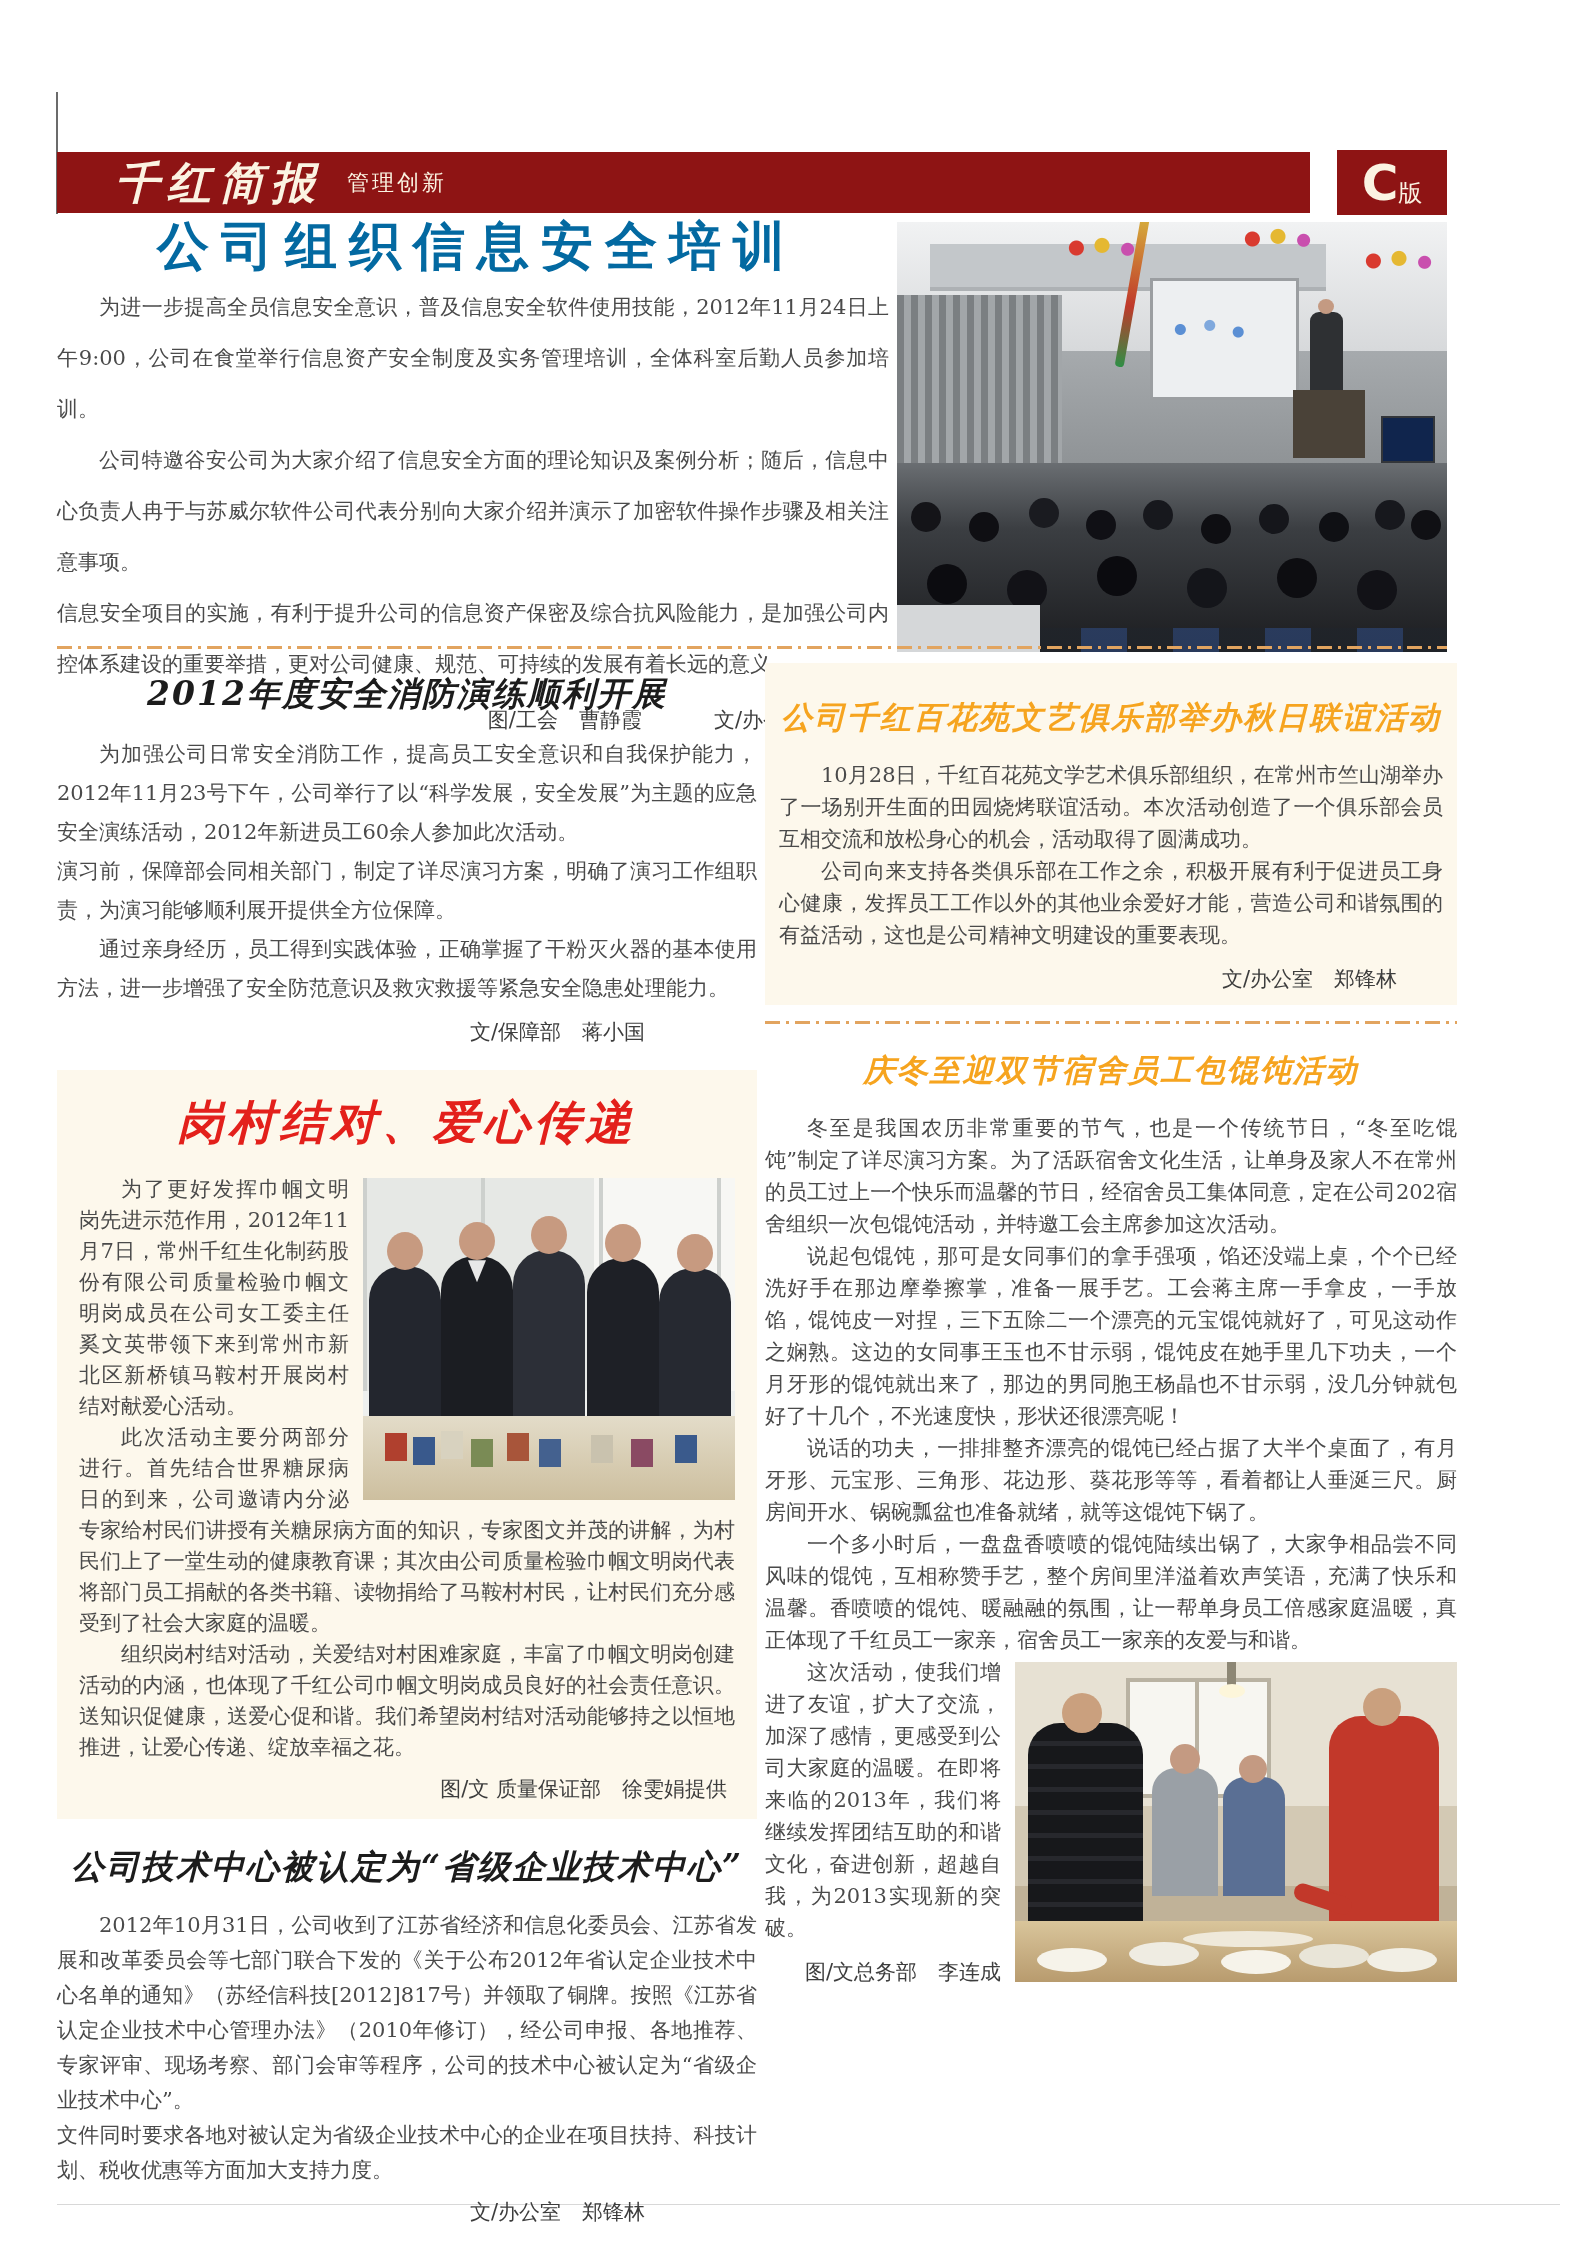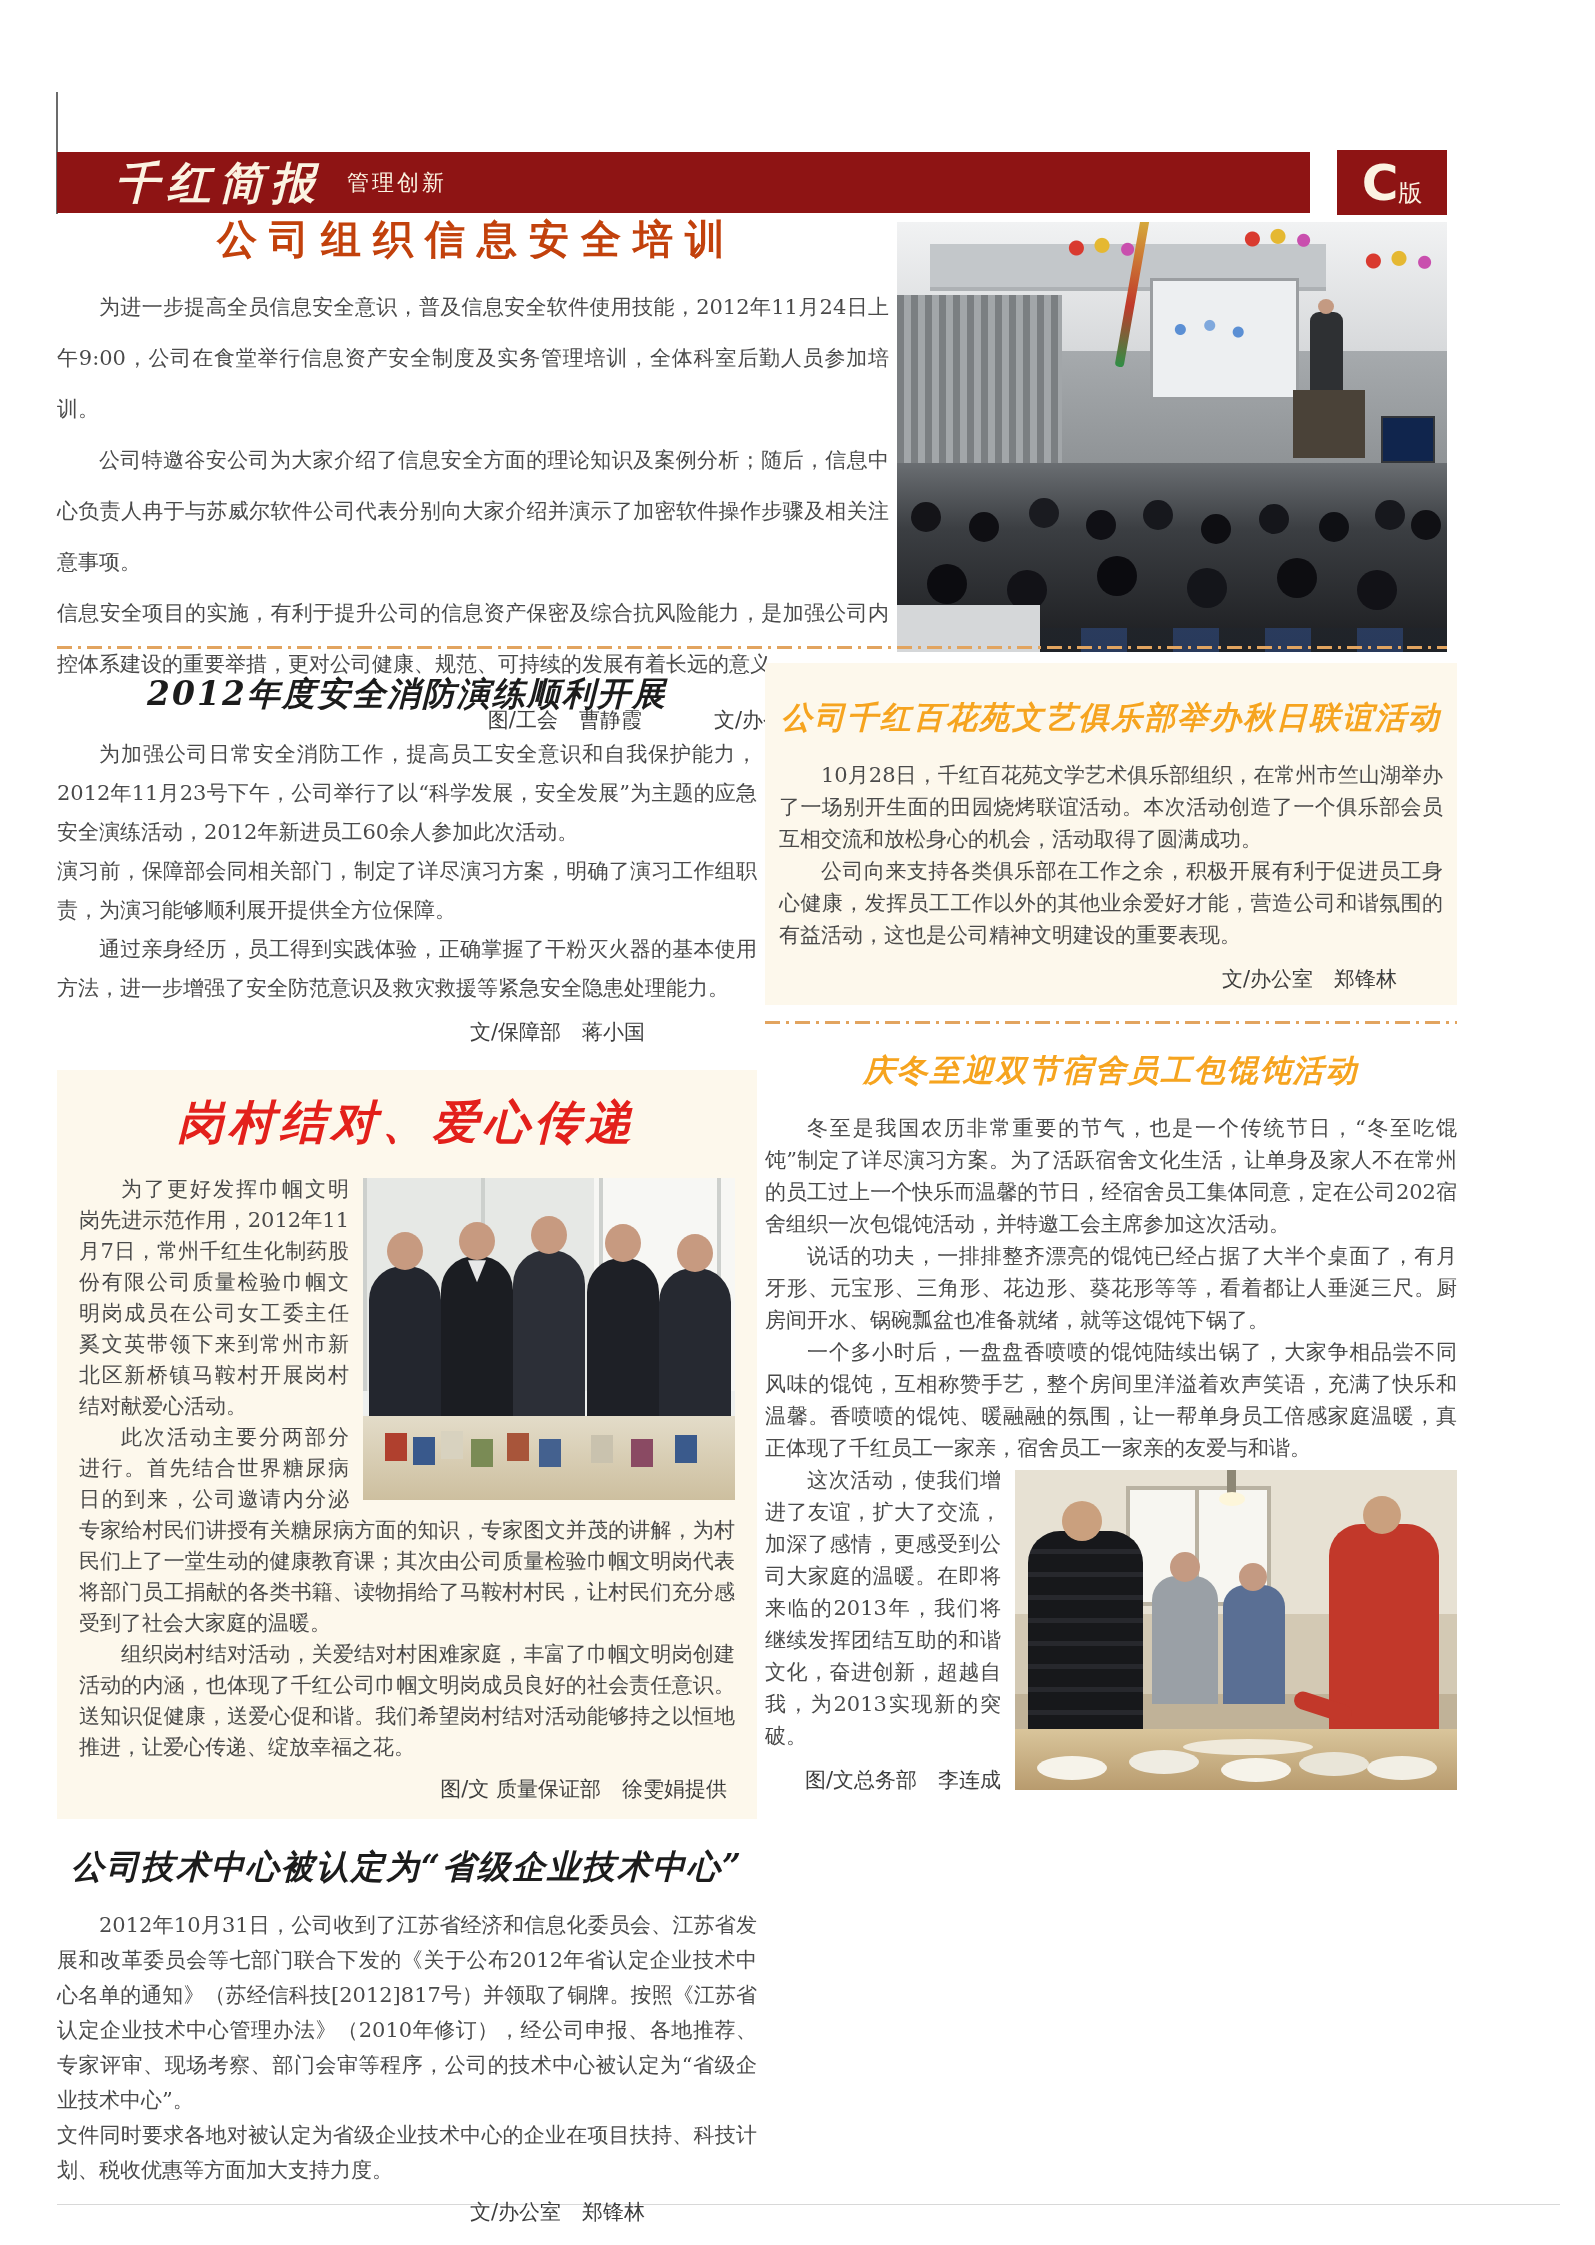--- a/index.html
+++ b/index.html
@@ -14,21 +14,21 @@
             display:flex;align-items:center;color:#FBF3E2;}
   .brand{font-size:44px;font-weight:bold;font-style:italic;letter-spacing:8px;margin-left:58px;line-height:1;}
   .tagline{font-size:22px;margin-left:24px;letter-spacing:3px;font-family:"DejaVu Sans","Liberation Sans",sans-serif;}
   .edition{position:absolute;left:1337px;top:150px;width:110px;height:65px;background:#8E1414;color:#FBF3E2;
            display:flex;align-items:center;justify-content:center;}
   .ed-letter{font-size:50px;font-weight:bold;font-family:"DejaVu Sans","Liberation Sans",sans-serif;line-height:1;}
   .ed-char{font-size:24px;margin-top:20px;}
 
   
   .main-headline{position:absolute;left:57px;top:212px;width:840px;margin:0;text-align:center;
-                 font-size:40px;font-weight:bold;color:#c2410c;letter-spacing:12px;
+                 font-size:52px;font-weight:bold;color:#0369a1;letter-spacing:12px;
                  font-family:"DejaVu Sans","Liberation Sans",sans-serif;}
   .h-black{font-size:33px;text-align:center;font-weight:bold;color:#1c1c1c;margin:8px 0 18px;
            letter-spacing:2px;font-style:italic;}
   .h-red{font-size:46px;text-align:center;font-weight:bold;color:#E3201B;margin:6px 0 20px;
          letter-spacing:5px;font-style:italic;}
   .h-orange{font-size:31px;text-align:center;font-weight:bold;color:#F6A41F;margin:6px 0 20px;
             letter-spacing:2px;font-style:italic;}
 
   
   .article-1{position:absolute;left:57px;top:282px;width:832px;}
@@ -235,20 +235,21 @@
       <p class="indent">10月28日，千红百花苑文学艺术俱乐部组织，在常州市竺山湖举办了一场别开生面的田园烧烤联谊活动。本次活动创造了一个俱乐部会员互相交流和放松身心的机会，活动取得了圆满成功。</p>
       <p class="indent">公司向来支持各类俱乐部在工作之余，积极开展有利于促进员工身心健康，发挥员工工作以外的其他业余爱好才能，营造公司和谐氛围的有益活动，这也是公司精神文明建设的重要表现。</p>
       <div class="byline by-r">文/办公室　郑锋林</div>
     </div>
 
     <div class="dashline dash-mid"></div>
 
     <div class="art6">
       <h2 class="h-orange">庆冬至迎双节宿舍员工包馄饨活动</h2>
       <p class="indent">冬至是我国农历非常重要的节气，也是一个传统节日，“冬至吃馄饨”制定了详尽演习方案。为了活跃宿舍文化生活，让单身及家人不在常州的员工过上一个快乐而温馨的节日，经宿舍员工集体同意，定在公司202宿舍组织一次包馄饨活动，并特邀工会主席参加这次活动。</p>
+      <p class="indent">说起包馄饨，那可是女同事们的拿手强项，馅还没端上桌，个个已经洗好手在那边摩拳擦掌，准备一展手艺。工会蒋主席一手拿皮，一手放馅，馄饨皮一对捏，三下五除二一个漂亮的元宝馄饨就好了，可见这动作之娴熟。这边的女同事王玉也不甘示弱，馄饨皮在她手里几下功夫，一个月牙形的馄饨就出来了，那边的男同胞王杨晶也不甘示弱，没几分钟就包好了十几个，不光速度快，形状还很漂亮呢！</p>
       <p class="indent">说话的功夫，一排排整齐漂亮的馄饨已经占据了大半个桌面了，有月牙形、元宝形、三角形、花边形、葵花形等等，看着都让人垂涎三尺。厨房间开水、锅碗瓢盆也准备就绪，就等这馄饨下锅了。</p>
       <p class="indent">一个多小时后，一盘盘香喷喷的馄饨陆续出锅了，大家争相品尝不同风味的馄饨，互相称赞手艺，整个房间里洋溢着欢声笑语，充满了快乐和温馨。香喷喷的馄饨、暖融融的氛围，让一帮单身员工倍感家庭温暖，真正体现了千红员工一家亲，宿舍员工一家亲的友爱与和谐。</p>
       <div class="photo3">
         <div class="p3-wall"></div>
         <div class="p3-window"></div>
         <div class="p3-lamp"></div>
         <div class="p3-black"></div>
         <div class="p3-gray"></div>
         <div class="p3-blue"></div>
         <div class="p3-red"></div>

